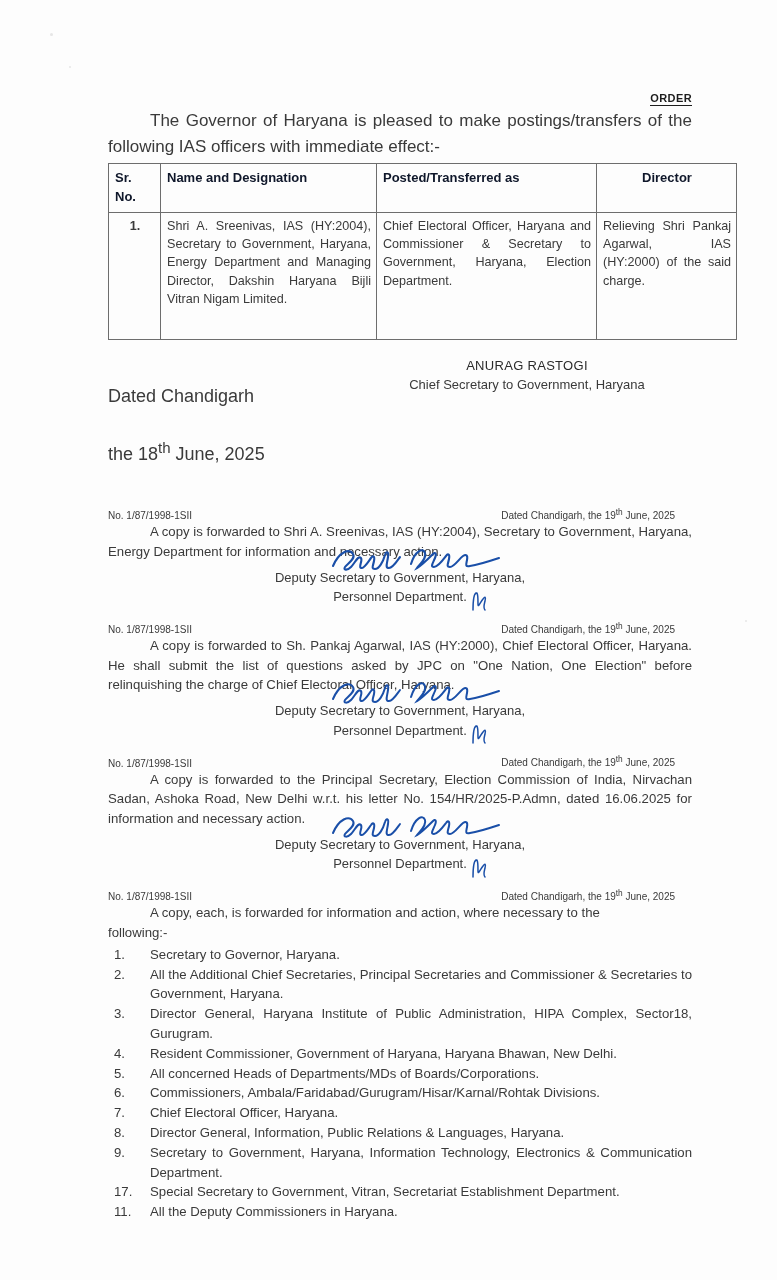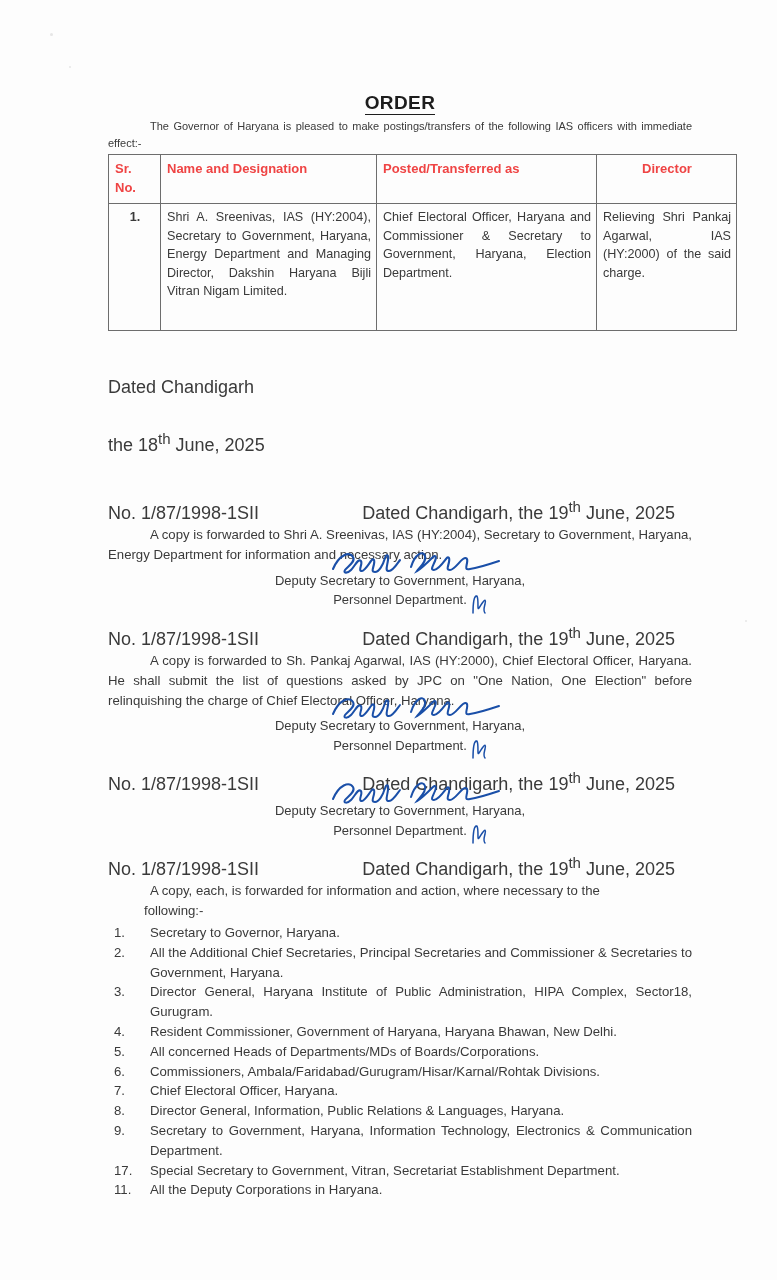--- a/index.html
+++ b/index.html
@@ -22,33 +22,33 @@
   }
   .content {
     position: absolute;
     left: 108px;
     top: 92px;
     width: 584px;
   }
 
   
   .order-title {
-    text-align: center;
-    font-size: 19px;
+    text-align: right;
+    font-size: 11px;
     font-weight: bold;
     letter-spacing: 0.4px;
     color: #1d1d1d;
     margin: 0 0 4px 0;
   }
   .order-title span {
     border-bottom: 1.5px solid #1d1d1d;
     padding-bottom: 1px;
   }
   .intro {
-    font-size: 11px;
+    font-size: 17px;
     line-height: 1.52;
     text-align: justify;
     text-align-last: left;
     margin: 0 0 2px 0;
     text-indent: 42px;
     color: #3a3a3a;
   }
 
   
   table.order-table {
@@ -60,21 +60,21 @@
   table.order-table td, table.order-table th {
     border: 1px solid #6d6d6d;
     vertical-align: top;
     padding: 4px 5px 4px 6px;
     font-size: 12.6px;
     line-height: 1.46;
     color: #3a3a3a;
   }
   table.order-table th {
     font-weight: bold;
-    color: #ef4444;
+    color: #0f172a;
     font-size: 13px;
     padding-top: 5px;
     padding-bottom: 5px;
   }
   .col-sr   { width: 40px;  text-align: center; }
   .col-name { width: 204px; }
   .col-post { width: 208px; }
   .col-rem  { width: 128px; }
   th.col-sr   { text-align: left; padding-left: 8px; }
   th.col-name { text-align: left; }
@@ -107,37 +107,37 @@
   }
   .right-sign .name {
     letter-spacing: 0.3px;
     color: #2b2b2b;
   }
 
   .endorse-head {
     display: flex;
     justify-content: space-between;
     align-items: baseline;
-    font-size: 18px;
+    font-size: 10px;
     color: #3a3a3a;
     gap: 36px;
   }
   .endorse-head .memo-no { white-space: nowrap; }
   .endorse-head .memo-date { white-space: nowrap; margin-right: 17px; }
 
   .para {
     font-size: 13.2px;
     line-height: 1.5;
     text-align: justify;
     text-align-last: left;
     text-indent: 42px;
     margin: 1px 0 0 0;
     color: #3a3a3a;
   }
-  .para.noindent { text-indent: 0; margin-left: 36px; }
+  .para.noindent { text-indent: 0; }
 
   
   .sig-block {
     margin-top: 6px;
     text-align: center;
     position: relative;
   }
   .sig-wrap {
     position: relative;
     display: inline-block;
@@ -234,20 +234,24 @@
         </tr>
       </tbody>
     </table>
 
     <div class="block">
       <div class="sign-row">
         <div class="left-date">
           <div>Dated Chandigarh</div>
           <div>the 18<sup>th</sup> June, 2025</div>
         </div>
+        <div class="right-sign">
+          <div class="name">ANURAG RASTOGI</div>
+          <div>Chief Secretary to Government, Haryana</div>
+        </div>
       </div>
     </div>
 
     <div class="block" style="margin-top:12px;">
       <div class="endorse-head">
         <span class="memo-no">No. 1/87/1998-1SII</span>
         <span class="memo-date">Dated Chandigarh, the 19<sup>th</sup> June, 2025</span>
       </div>
       <p class="para">A copy is forwarded to Shri A. Sreenivas, IAS (HY:2004), Secretary to Government, Haryana, Energy Department for information and necessary action.</p>
       <div class="sig-block">
@@ -292,20 +296,21 @@
           </div>
         </div>
       </div>
     </div>
 
     <div class="block" style="margin-top:14px;">
       <div class="endorse-head">
         <span class="memo-no">No. 1/87/1998-1SII</span>
         <span class="memo-date">Dated Chandigarh, the 19<sup>th</sup> June, 2025</span>
       </div>
+      <p class="para">A copy is forwarded to the Principal Secretary, Election Commission of India, Nirvachan Sadan, Ashoka Road, New Delhi w.r.t. his letter No. 154/HR/2025-P.Admn, dated 16.06.2025 for information and necessary action.</p>
       <div class="sig-block">
         <div class="sig-wrap">
           <svg class="sig-ink" viewBox="0 0 180 34">
             <path d="M6 24 C12 10, 22 6, 26 12 C29 17, 20 22, 18 25 C16 28, 20 29, 24 25 C28 21, 31 13, 34 16 C36 19, 31 25, 34 26 C37 27, 41 20, 44 16 C46 13, 48 14, 47 19 C46 24, 44 27, 48 27 C52 27, 56 20, 58 13 C59 9, 62 9, 61 15 C60 22, 58 26, 62 26 C66 26, 70 19, 73 15" fill="none" stroke="#1a4fa8" stroke-width="2" stroke-linecap="round"></path>
             <path d="M84 22 C88 9, 96 5, 98 11 C100 17, 92 23, 90 26 C94 24, 102 16, 106 12 C108 10, 110 11, 108 16 C106 21, 103 25, 107 25 C111 25, 116 18, 119 14 C121 11, 123 12, 122 17 C121 22, 119 25, 123 25 C127 25, 132 17, 136 14 C139 12, 141 13, 140 18 C139 23, 138 25, 143 24 C150 23, 160 20, 172 16" fill="none" stroke="#1a4fa8" stroke-width="2" stroke-linecap="round"></path>
           </svg>
           <div class="sig-caption">
             <div>Deputy Secretary to Government, Haryana,</div>
             <div class="l2">
               <span>Personnel Department.</span>
@@ -362,19 +367,19 @@
         <li>
             <span class="num">9.</span>
             <span class="txt">Secretary to Government, Haryana, Information Technology, Electronics &amp; Communication Department.</span>
           </li>
         <li>
             <span class="num">17.</span>
             <span class="txt">Special Secretary to Government, Vitran, Secretariat Establishment Department.</span>
           </li>
         <li>
             <span class="num">11.</span>
-            <span class="txt">All the Deputy Corporations in Haryana.</span>
+            <span class="txt">All the Deputy Commissioners in Haryana.</span>
           </li>
       </ul>
     </div>
 
   </div>
 </div>
 
 </body></html>

